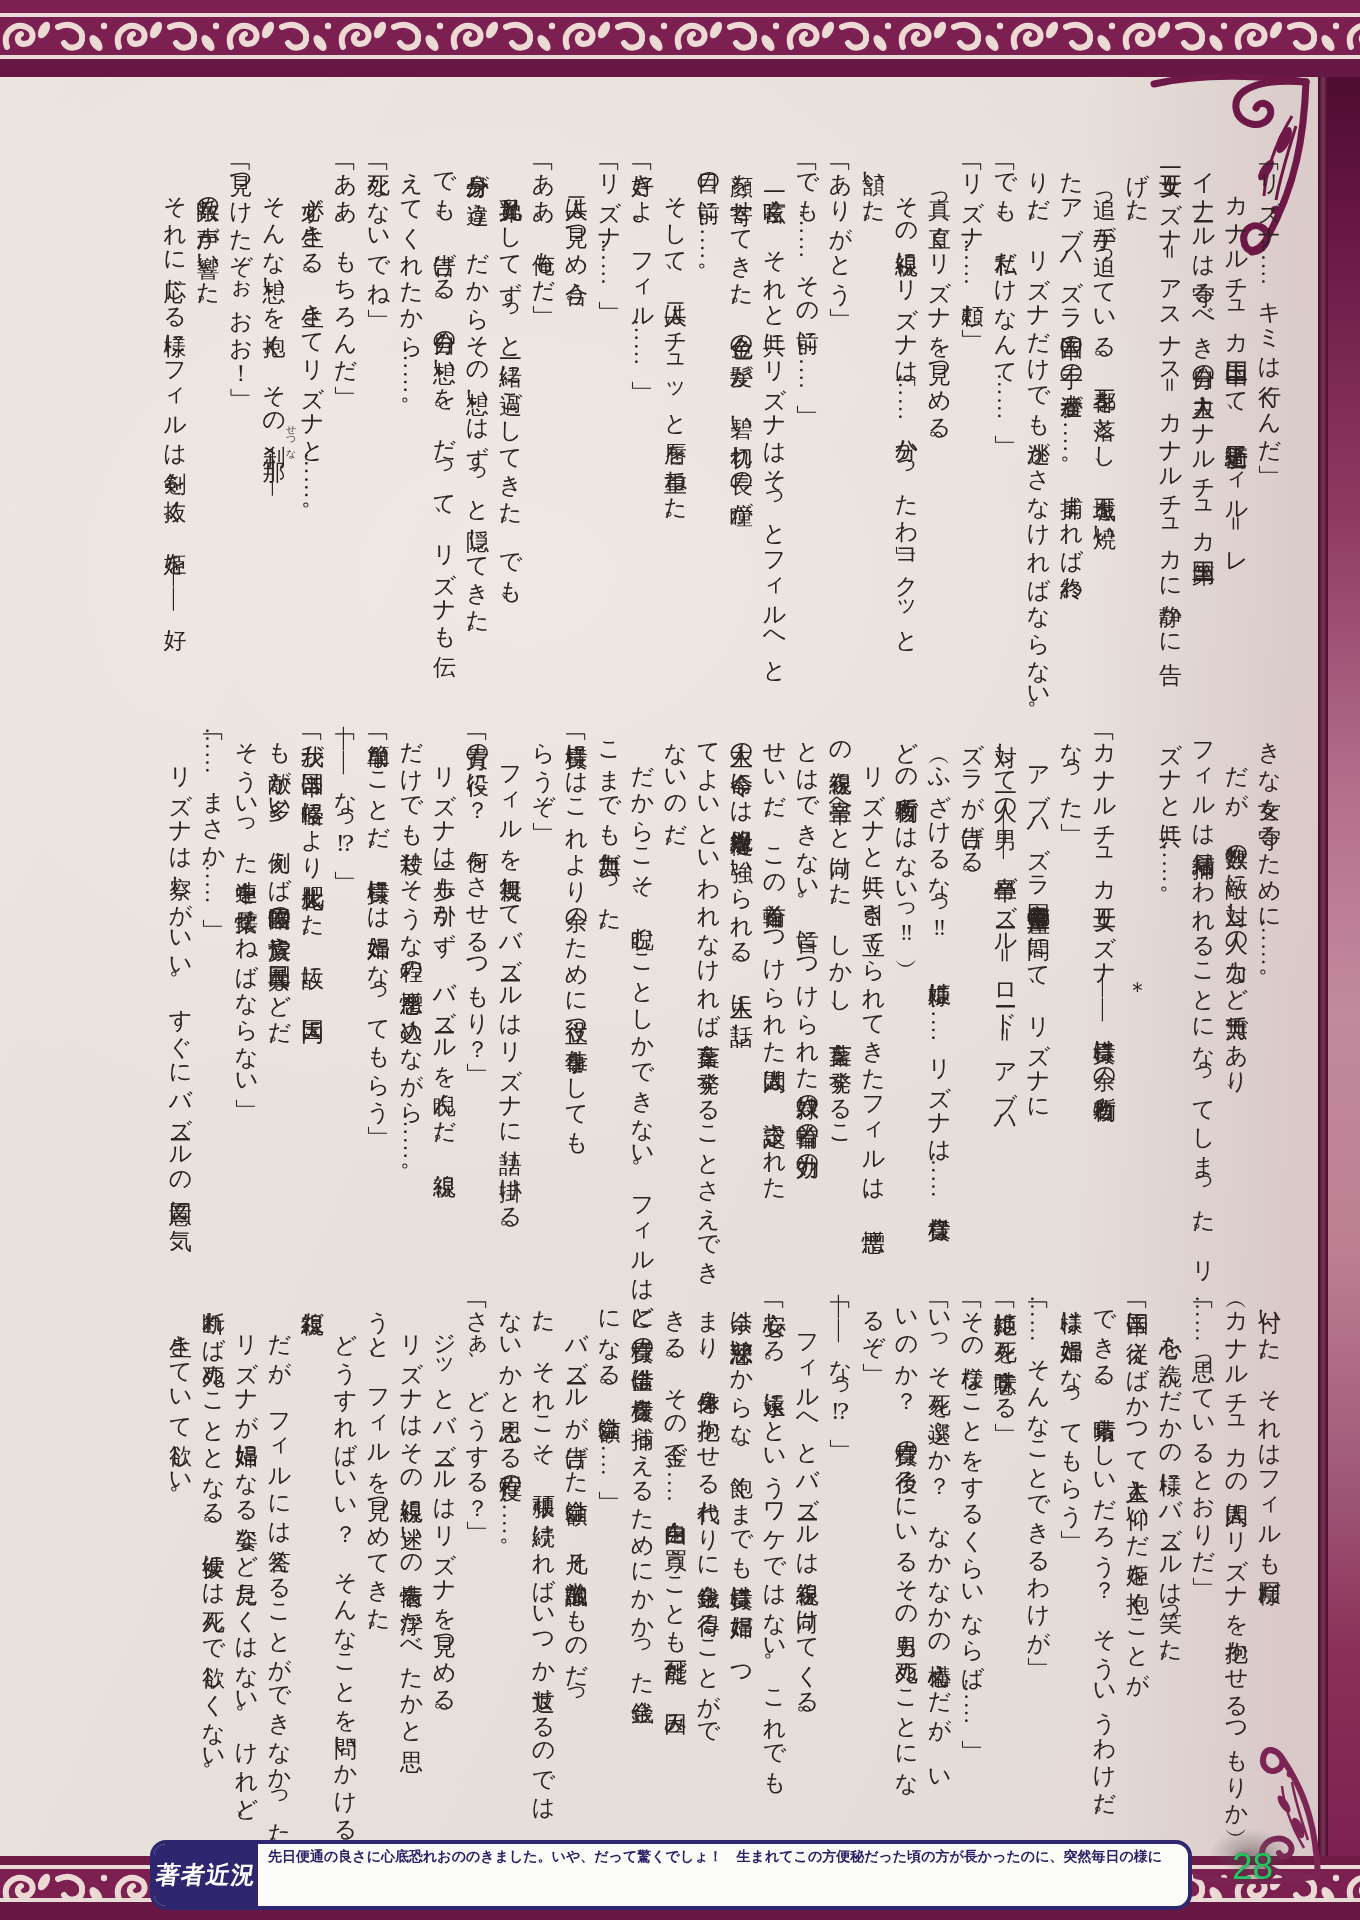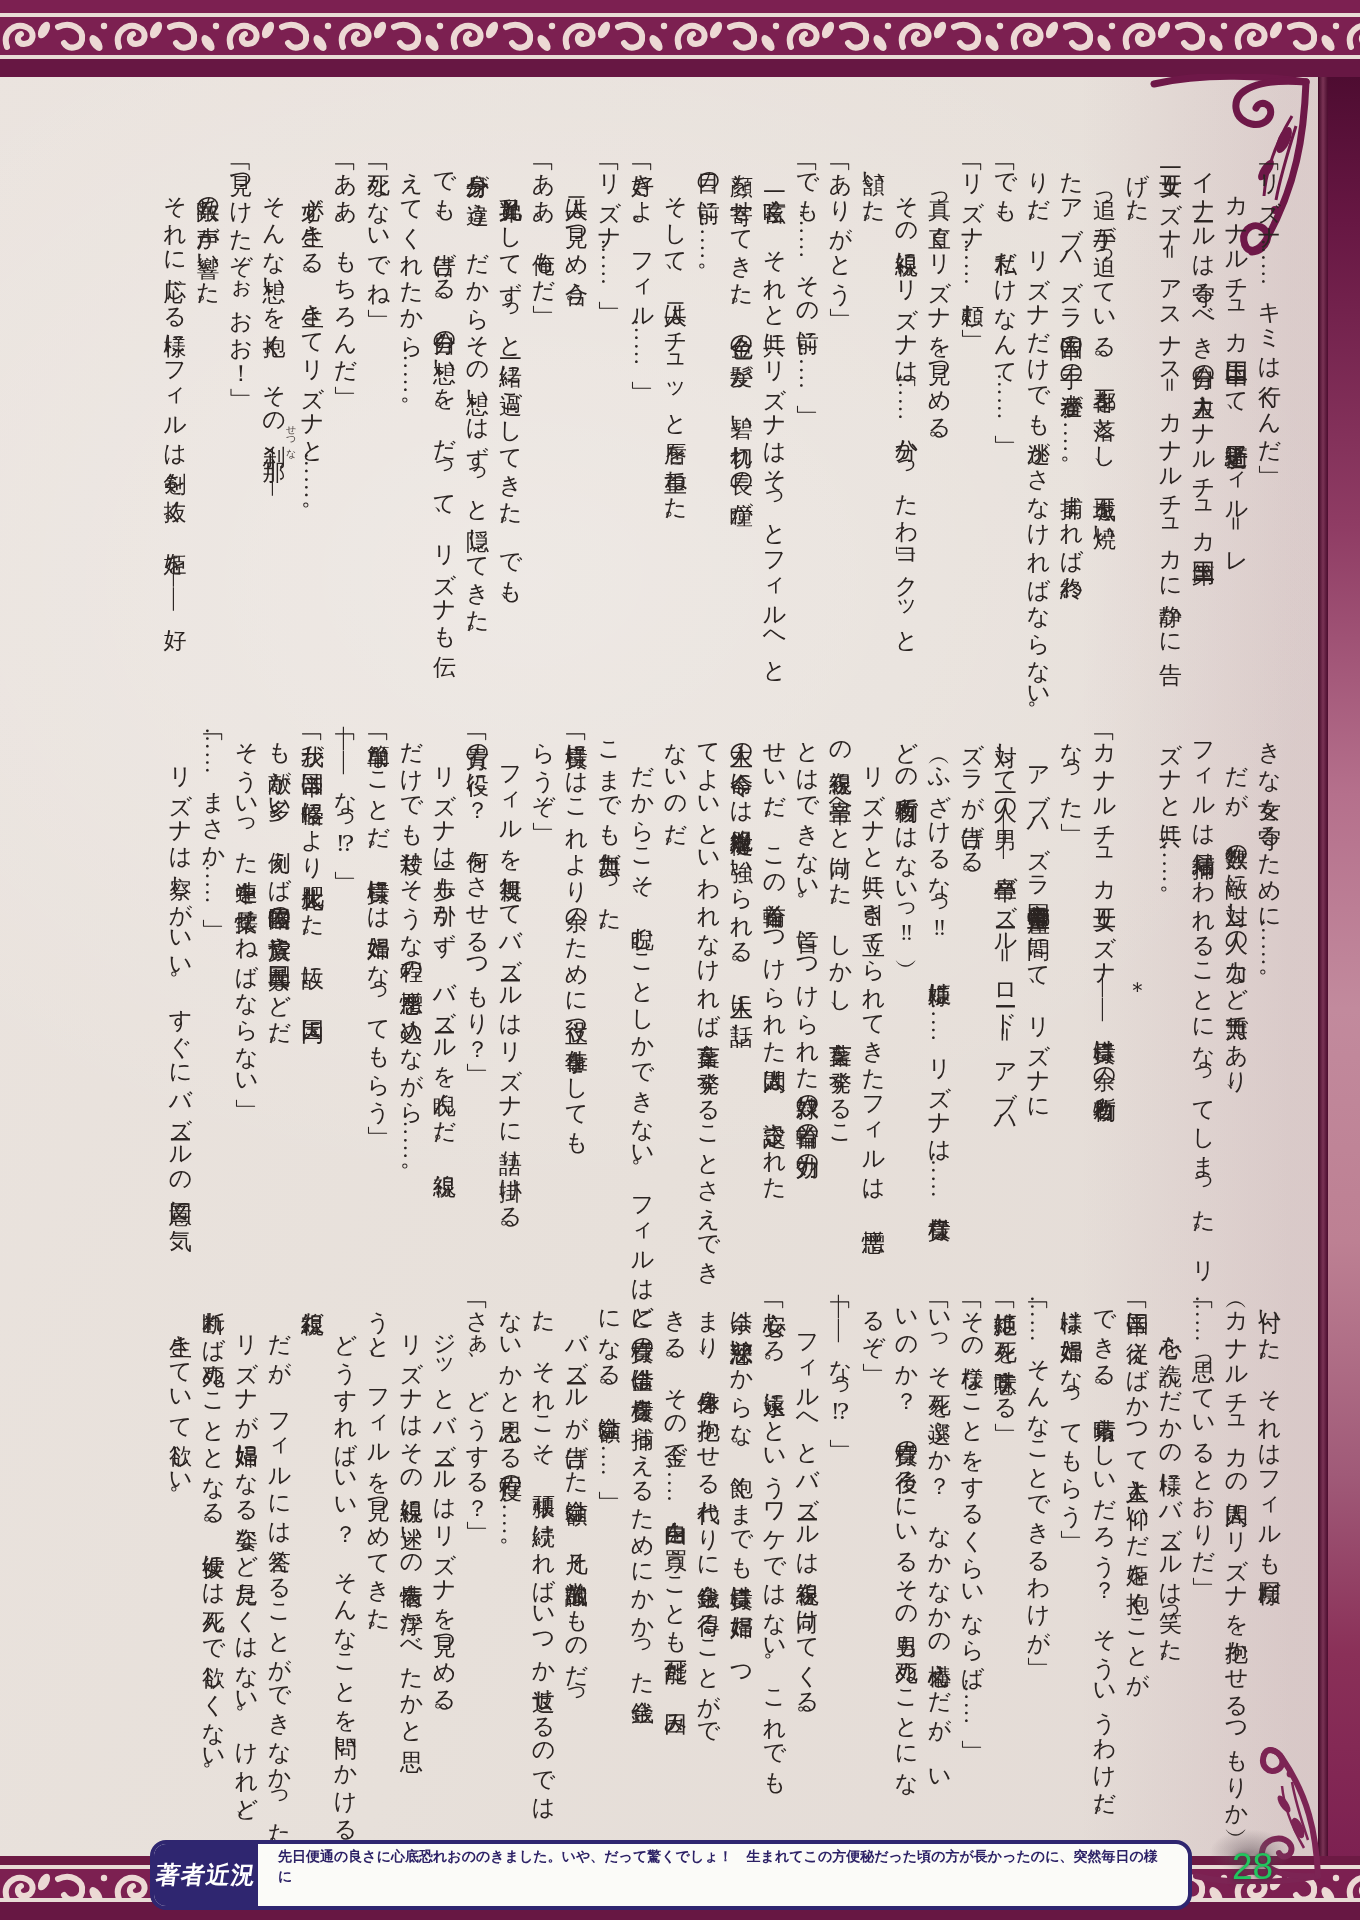--- a/index.html
+++ b/index.html
@@ -46,21 +46,21 @@
   
   .footer{position:absolute;left:150px;top:1840px;width:1042px;height:70px;
         background:#fbfbf8;border:4px solid #2f2670;border-radius:16px;
         display:flex;overflow:hidden;box-sizing:border-box;
         font-family:"Liberation Sans","DejaVu Sans",sans-serif;}
   .footer .label{flex:0 0 104px;background:#2f2670;color:#ffffff;
         display:flex;align-items:center;justify-content:center;
         font-weight:bold;font-size:24px;letter-spacing:1px;}
   .footer .label span{transform:skewX(-8deg);}
   .footer .note{flex:1;display:flex;flex-direction:column;justify-content:space-between;
-        padding:2px 20px;color:#2c2166;font-weight:bold;font-size:14px;line-height:20px;
+        padding:2px 10px;color:#2c2166;font-weight:bold;font-size:14px;line-height:20px;
         letter-spacing:0;}
 </style>
 </head>
 <body>
 
 <div class="stage">
 
   <div class="paper"></div>
 
   <div class="edge-line"></div>

